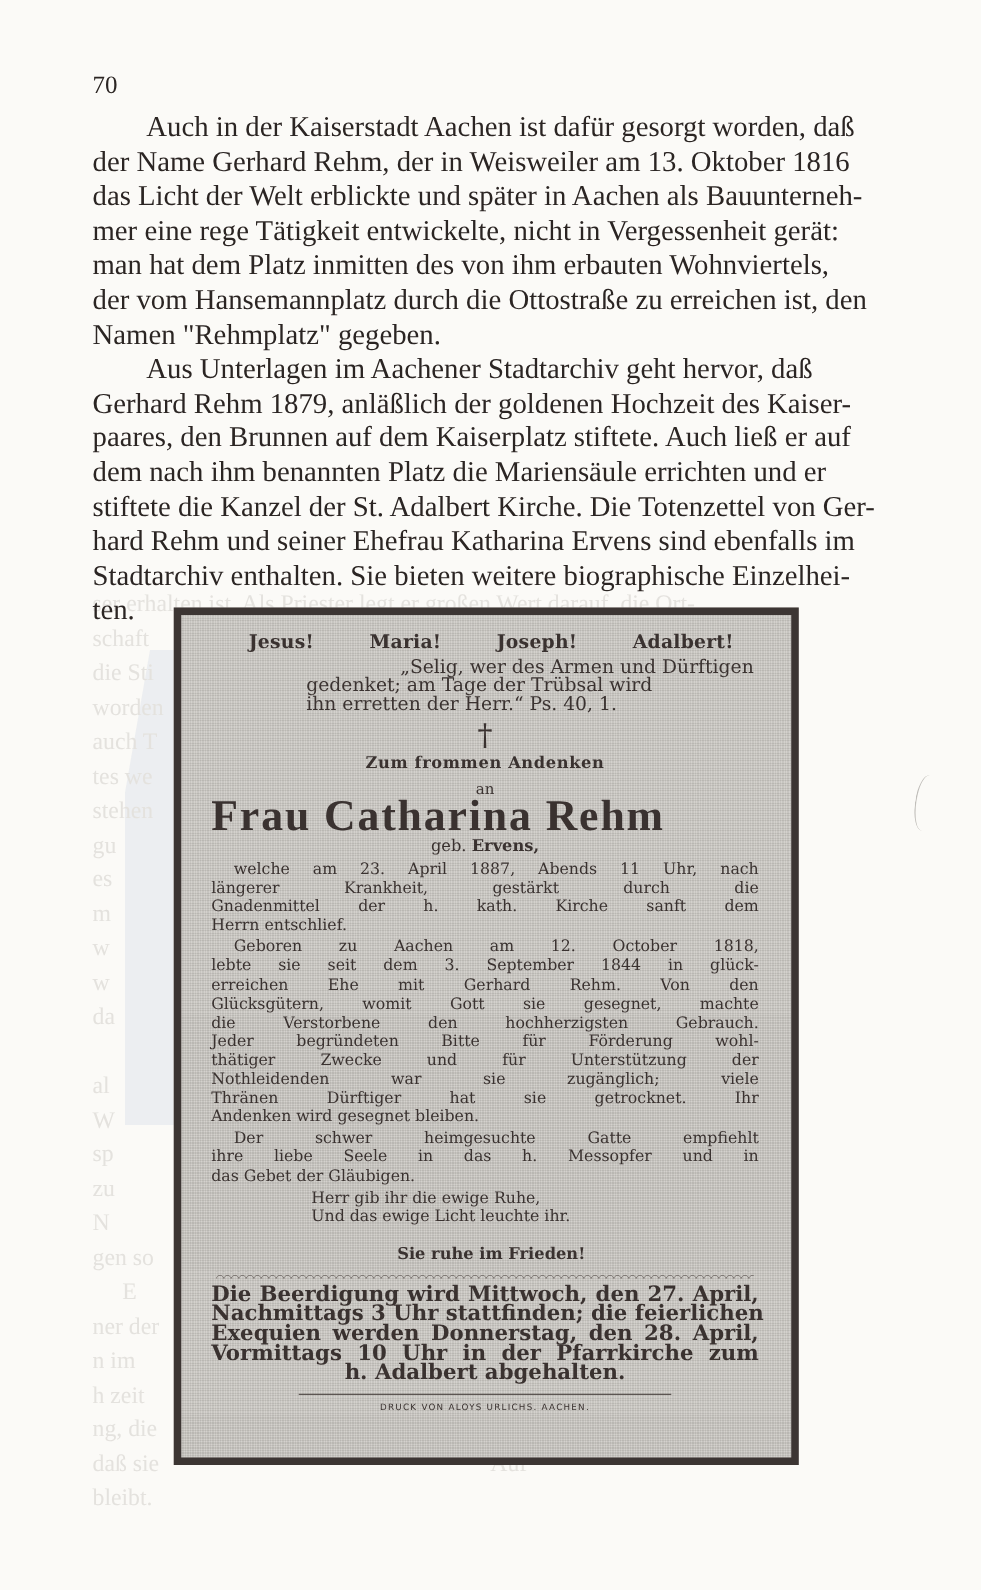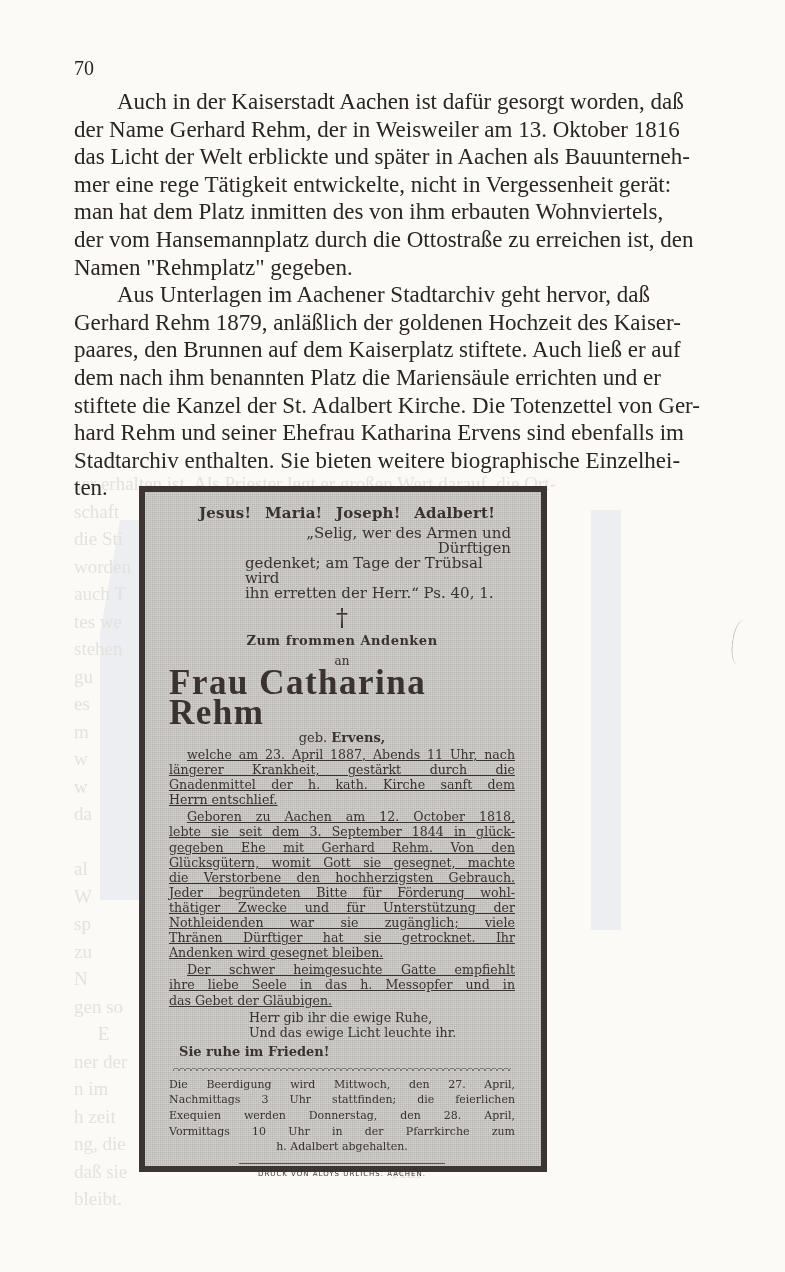--- a/index.html
+++ b/index.html
@@ -59,21 +59,21 @@
     .line.last {
       text-align-last: left;
     }
     .line.first { padding-left: 43px; }
 
     
     .card {
       position: absolute;
       left: 139px;
       top: 486px;
-      width: 408px;
+      width: 500px;
       height: 686px;
       box-sizing: border-box;
       border: 6px solid #3c3533;
       background:
         repeating-linear-gradient(0deg, rgba(255,255,255,0.10) 0 1px, rgba(0,0,0,0.04) 1px 2px),
         repeating-linear-gradient(90deg, rgba(255,255,255,0.10) 0 1px, rgba(0,0,0,0.04) 1px 2px),
         #c9c6c1;
       color: #3a3230;
       font-family: "DejaVu Serif", "Liberation Serif", serif;
       padding: 8px 26px 0 24px;
@@ -126,53 +126,53 @@
     .card .nee {
       text-align: center;
       font-size: 13px;
       margin-top: 2px;
     }
     .card .nee b { font-weight: bold; }
     .card .para {
       font-size: 12.6px;
       line-height: 15.1px;
       margin-top: 2px;
-      text-decoration: underline;
     }
     .card .para .ln {
       display: block;
       text-align: justify;
       text-align-last: justify;
       white-space: nowrap;
     }
     .card .para .ln.last { text-align-last: left; }
     .card .para .ln.ind { padding-left: 18px; }
     .card .verse {
       font-size: 12.6px;
       line-height: 15.1px;
       margin: 2px 0 0 80px;
     }
     .card .verse span { display: block; }
     .card .rip {
+      text-align: center;
       font-weight: bold;
       font-size: 13px;
-      margin-top: 4px;
+      margin-top: 16px;
       padding-left: 10px;
     }
     .card .wavy {
       height: 6px;
       margin: 6px 4px 6px 4px;
       background:
         radial-gradient(circle at 3px 6px, transparent 2.2px, #6e6763 2.3px, #6e6763 3px, transparent 3.1px) 0 0 / 6px 6px repeat-x;
       opacity: 0.8;
     }
     .card .funeral {
-      font-size: 11px;
+      font-size: 17px;
       line-height: 15.6px;
-      font-weight: normal;
+      font-weight: bold;
     }
     .card .funeral .ln {
       display: block;
       text-align: justify;
       text-align-last: justify;
       white-space: nowrap;
     }
     .card .funeral .ln.center { text-align: center; text-align-last: center; }
     .card .rule {
       height: 1px;
@@ -279,21 +279,21 @@
   <div class="para">
     <span class="ln ind">welche am 23. April 1887, Abends 11 Uhr, nach</span>
     <span class="ln">längerer Krankheit, gestärkt durch die</span>
     <span class="ln">Gnadenmittel der h. kath. Kirche sanft dem</span>
     <span class="ln last">Herrn entschlief.</span>
   </div>
 
   <div class="para">
     <span class="ln ind">Geboren zu Aachen am 12. October 1818,</span>
     <span class="ln">lebte sie seit dem 3. September 1844 in glück-</span>
-    <span class="ln">gegeben Ehe mit Gerhard Rehm. Von den</span>
+    <span class="ln">erreichen Ehe mit Gerhard Rehm. Von den</span>
     <span class="ln">Glücksgütern, womit Gott sie gesegnet, machte</span>
     <span class="ln">die Verstorbene den hochherzigsten Gebrauch.</span>
     <span class="ln">Jeder begründeten Bitte für Förderung wohl-</span>
     <span class="ln">thätiger Zwecke und für Unterstützung der</span>
     <span class="ln">Nothleidenden war sie zugänglich; viele</span>
     <span class="ln">Thränen Dürftiger hat sie getrocknet. Ihr</span>
     <span class="ln last">Andenken wird gesegnet bleiben.</span>
   </div>
 
   <div class="para">

